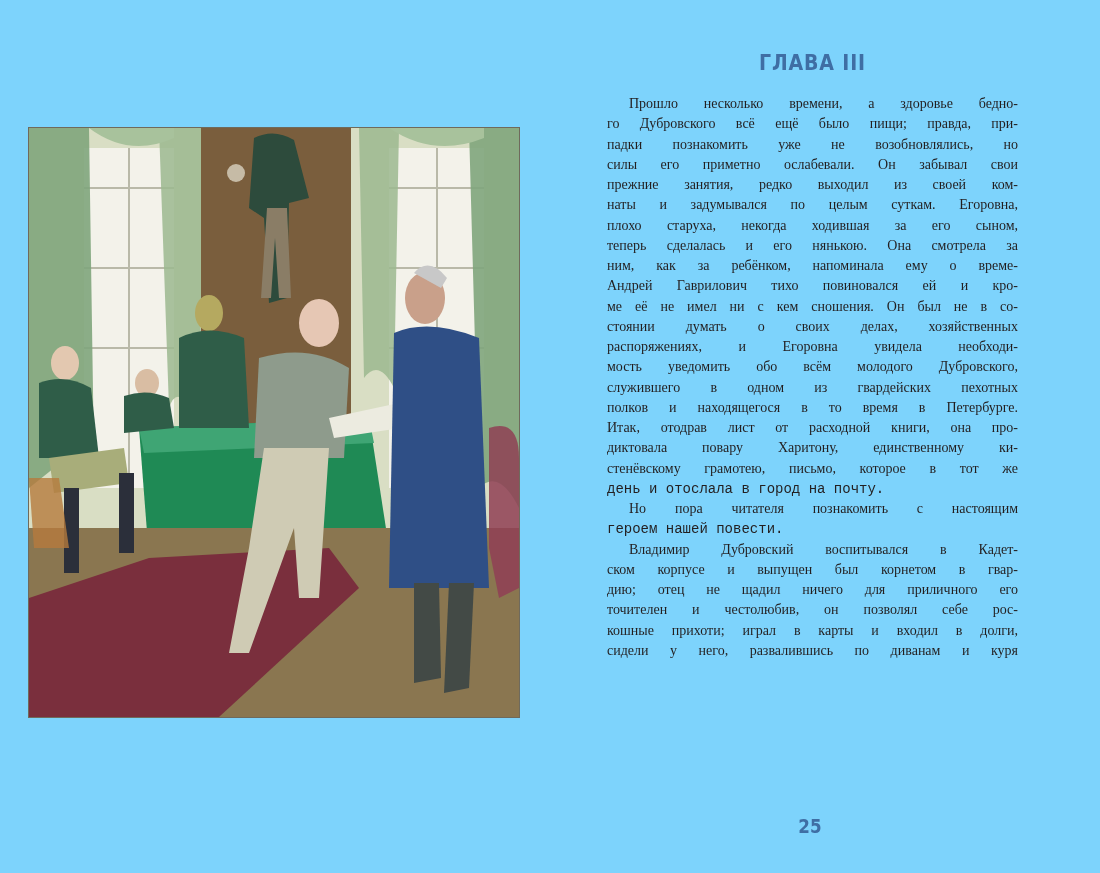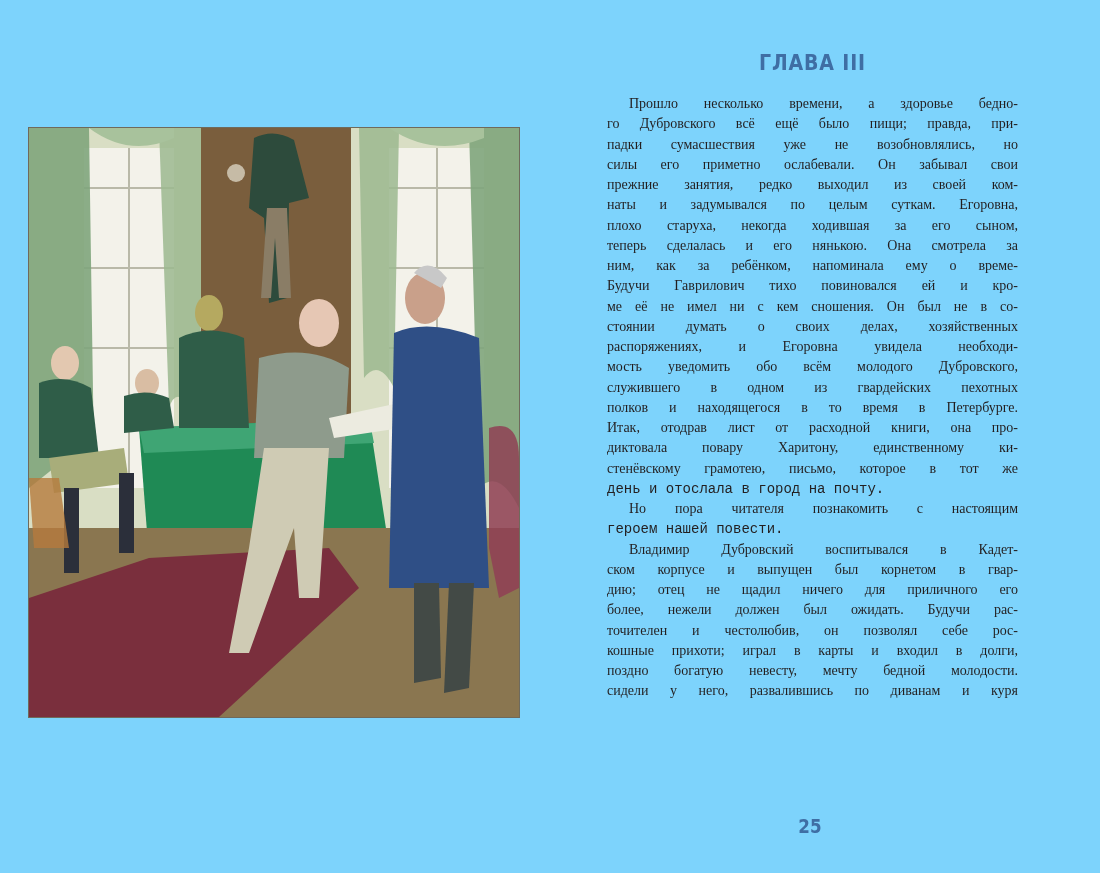--- a/index.html
+++ b/index.html
@@ -153,45 +153,43 @@
 
       <path d="M460 300 Q490 290 490 330 L490 460 L470 470 L460 420 Z" fill="#8f3f55" opacity="0.85"></path>
     </svg>
   </div>
 
   <div class="chapter-title">ГЛАВА III</div>
 
   <div class="text-block" id="text-block">
       <span class="line indent">Прошло несколько времени, а здоровье бедно-</span>
       <span class="line">го Дубровского всё ещё было пищи; правда, при-</span>
-      <span class="line">падки сумасшествия уже не возобновлялись, но</span>
+      <span class="line">падки познакомить уже не возобновлялись, но</span>
       <span class="line">силы его приметно ослабевали. Он забывал свои</span>
       <span class="line">прежние занятия, редко выходил из своей ком-</span>
       <span class="line">наты и задумывался по целым суткам. Егоровна,</span>
       <span class="line">плохо старуха, некогда ходившая за его сыном,</span>
       <span class="line">теперь сделалась и его нянькою. Она смотрела за</span>
       <span class="line">ним, как за ребёнком, напоминала ему о време-</span>
-      <span class="line">Будучи Гаврилович тихо повиновался ей и кро-</span>
+      <span class="line">Андрей Гаврилович тихо повиновался ей и кро-</span>
       <span class="line">ме её не имел ни с кем сношения. Он был не в со-</span>
       <span class="line">стоянии думать о своих делах, хозяйственных</span>
       <span class="line">распоряжениях, и Егоровна увидела необходи-</span>
       <span class="line">мость уведомить обо всём молодого Дубровского,</span>
       <span class="line">служившего в одном из гвардейских пехотных</span>
       <span class="line">полков и находящегося в то время в Петербурге.</span>
       <span class="line">Итак, отодрав лист от расходной книги, она про-</span>
       <span class="line">диктовала повару Харитону, единственному ки-</span>
       <span class="line">стенёвскому грамотею, письмо, которое в тот же</span>
       <span class="line last">день и отослала в город на почту.</span>
       <span class="line indent">Но пора читателя познакомить с настоящим</span>
       <span class="line last">героем нашей повести.</span>
       <span class="line indent">Владимир Дубровский воспитывался в Кадет-</span>
       <span class="line">ском корпусе и выпущен был корнетом в гвар-</span>
       <span class="line">дию; отец не щадил ничего для приличного его</span>
-      <span class="line">более, нежели должен был ожидать. Будучи рас-</span>
       <span class="line">точителен и честолюбив, он позволял себе рос-</span>
       <span class="line">кошные прихоти; играл в карты и входил в долги,</span>
-      <span class="line">поздно богатую невесту, мечту бедной молодости.</span>
       <span class="line">сидели у него, развалившись по диванам и куря</span>
     </div>
 
   <div class="page-number">25</div>
 
 </div>
 
 </body></html>

